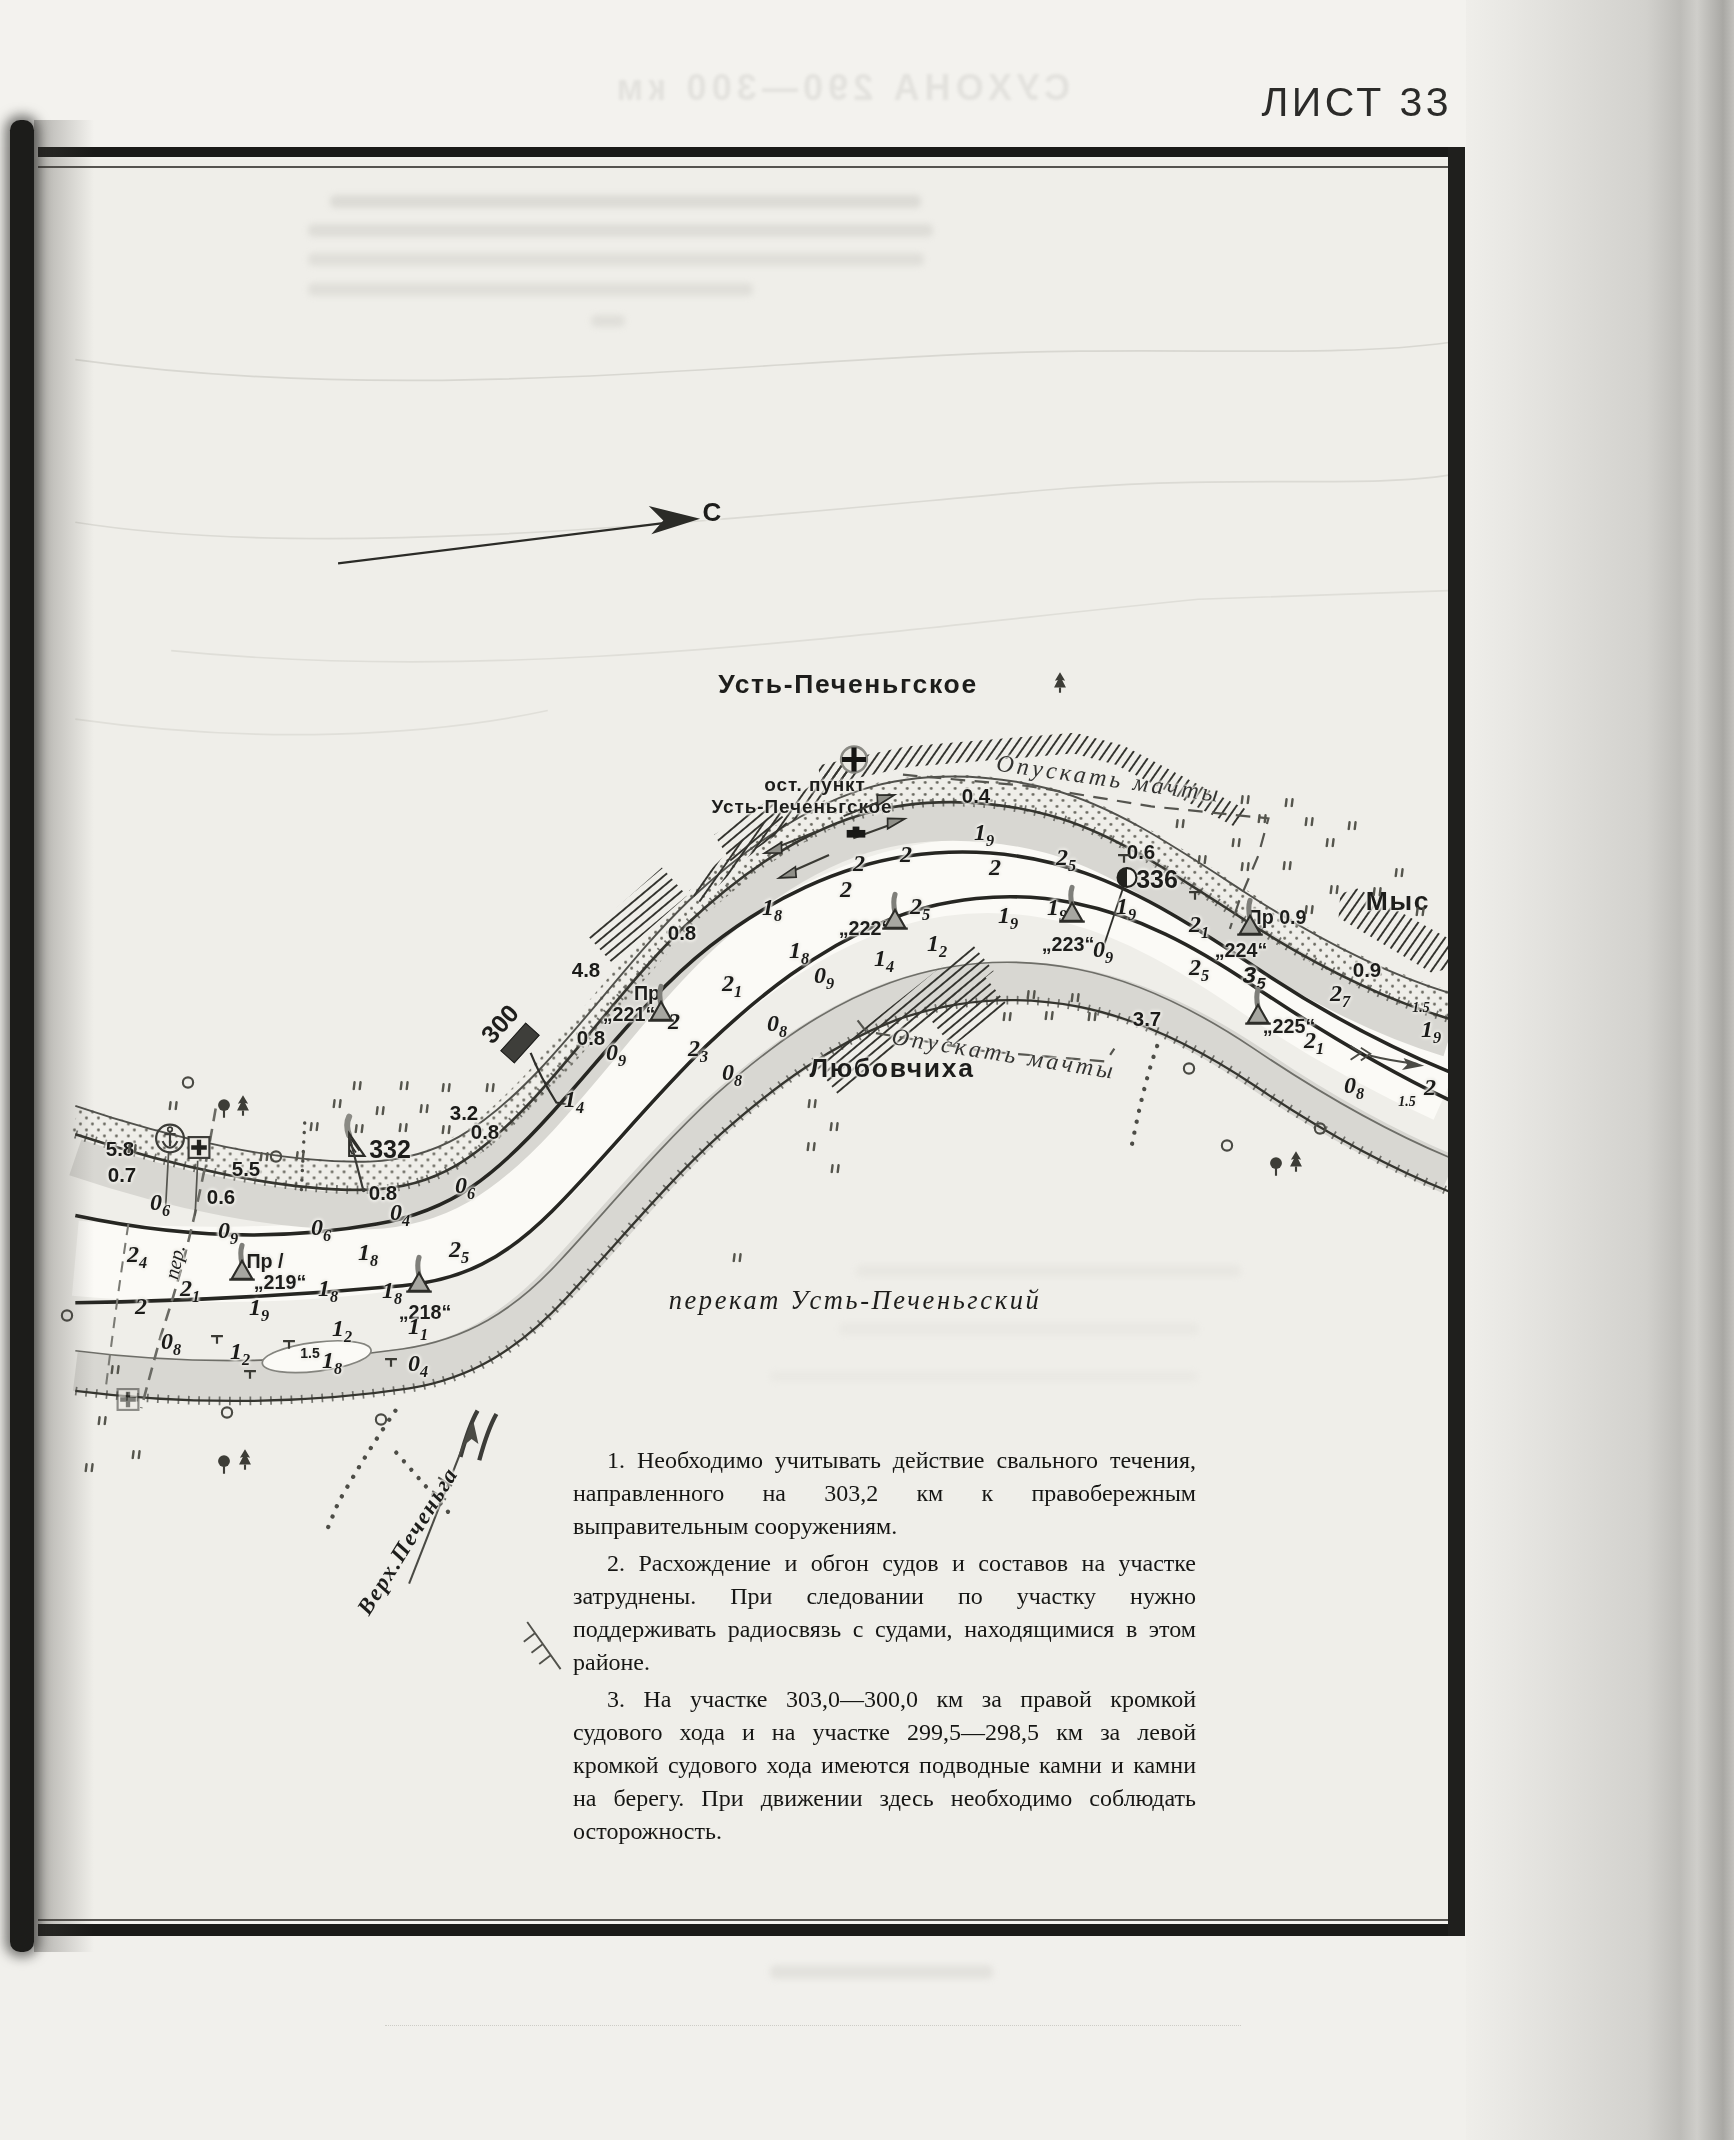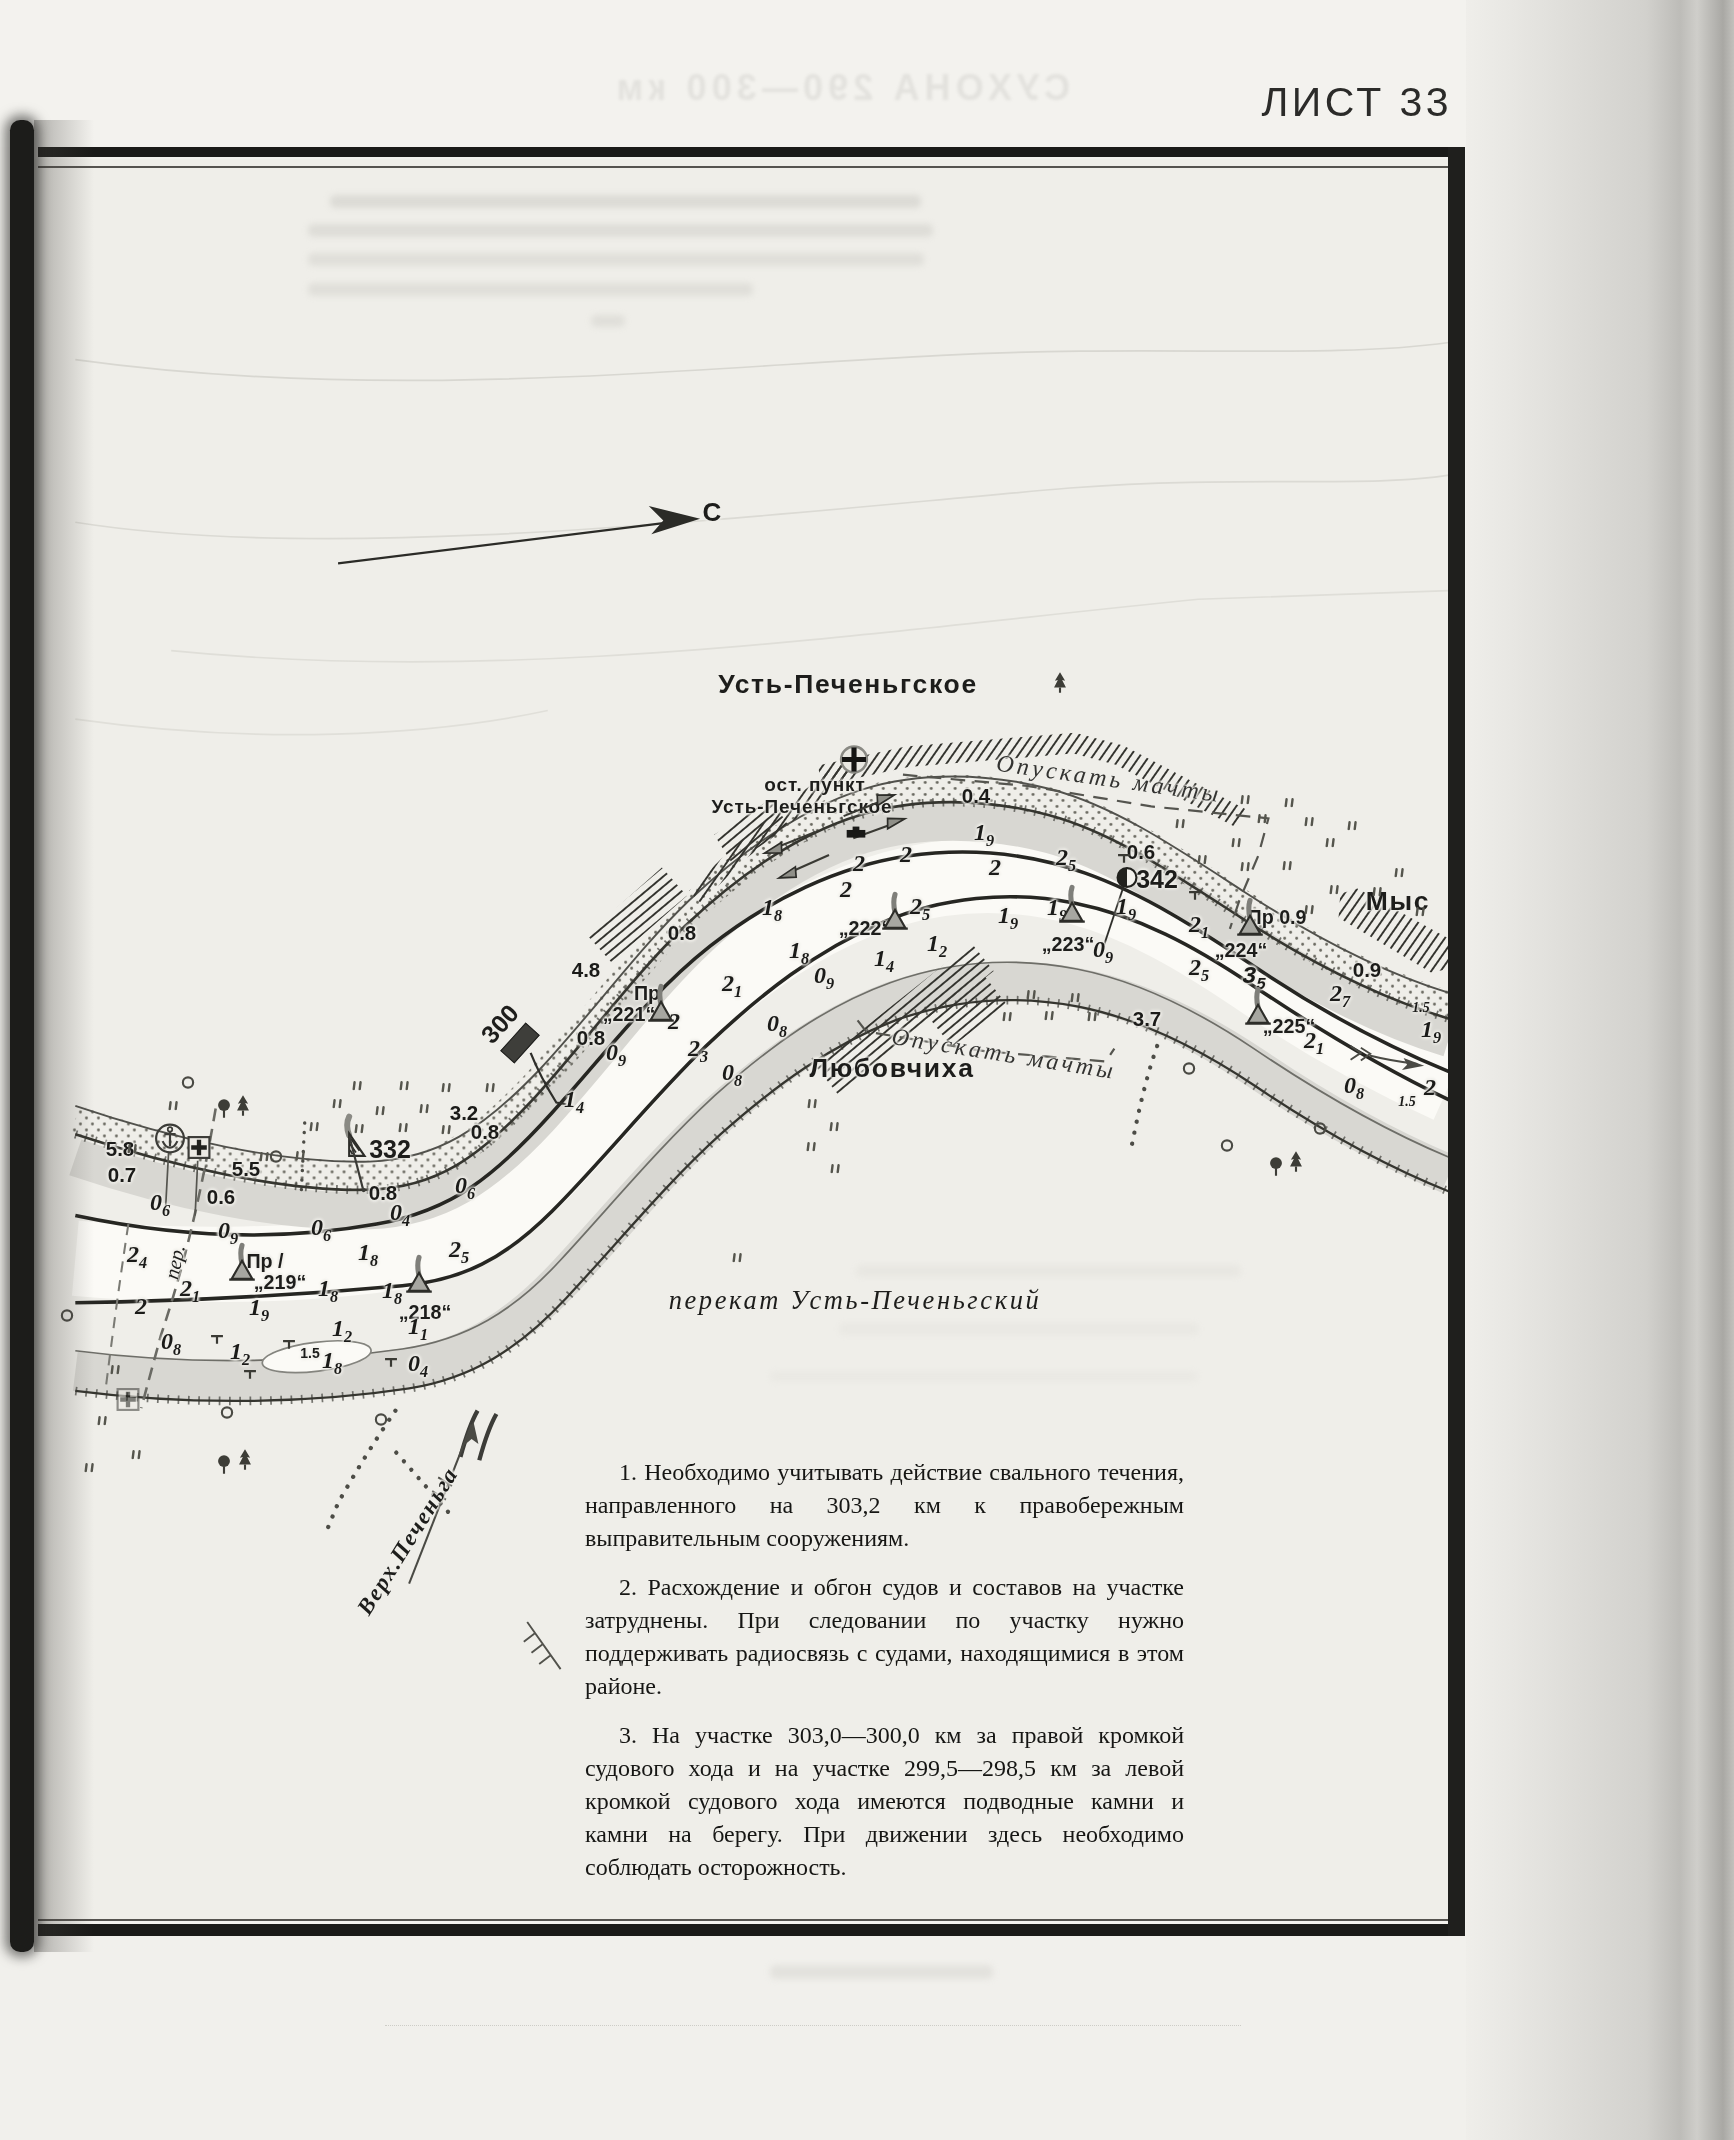--- a/index.html
+++ b/index.html
@@ -48,21 +48,21 @@
           text-shadow:-1.7px 0 2.6px #efeee9,1.7px 0 2.6px #efeee9,0 -1.7px 2.6px #efeee9,0 1.7px 2.6px #efeee9;}
   .depth .ds{font-size:16.3px;vertical-align:-6px;}
   .depth.up{font-family:"Liberation Sans",sans-serif;font-style:normal;font-size:20.5px;}
   .depth.sm{font-size:14px;}
   .km300{position:absolute;width:36px;height:17px;background:#3e3e3a;border:1.7px solid #21211f;
          transform:translate(-50%,-50%) rotate(-48deg);}
   
   #warnings{position:absolute;left:569px;top:1440px;width:631px;color:#161614;
             font-family:"Liberation Serif",serif;}
   #warnings h2{margin:0 0 22px 0;text-align:center;font-size:28px;letter-spacing:4.3px;font-weight:700;}
-  #warnings p{margin:16px;font-size:24px;line-height:33px;text-align:justify;text-indent:34px;}
+  #warnings p{margin:4px;font-size:24px;line-height:33px;text-align:justify;text-indent:34px;}
   #bottom-dots{position:absolute;left:385px;top:2025px;width:856px;border-top:1.7px dotted #c6c5bf;opacity:.8;}
 </style>
 </head>
 <body>
 
 <div id="page">
 
   <div id="sheet-top"></div>
   <div id="sheet-bottom"></div>
   <div id="right-stack"></div>
@@ -181,21 +181,21 @@
       <div class="lbl place" style="left: 848px; top: 684px;">Усть-Печеньгское</div>
       <div class="lbl place2" style="left: 815px; top: 785px;">ост. пункт</div>
       <div class="lbl place2" style="left: 802px; top: 807px;">Усть-Печеньгское</div>
       <div class="lbl place" style="left: 892px; top: 1068px;">Любовчиха</div>
       <div class="lbl place" style="left: 1398px; top: 901px;">Мыс</div>
       <div class="lbl note" style="left: 1109px; top: 779px; transform: translate(-50%, -50%) rotate(8deg);">Опускать мачты</div>
       <div class="lbl note" style="left: 1004px; top: 1054px; transform: translate(-50%, -50%) rotate(9deg);">Опускать мачты</div>
       <div class="lbl reach" style="left: 855px; top: 1300px;">перекат Усть-Печеньгский</div>
       <div class="lbl stream" style="left: 408px; top: 1541px; transform: translate(-50%, -50%) rotate(-58deg);">Верх.Печеньга</div>
       <div class="lbl per" style="left: 175px; top: 1262px; transform: translate(-50%, -50%) rotate(-78deg);">пер.</div>
-      <div class="lbl num" style="left: 1157px; top: 879px;">342</div>
+      <div class="lbl num" style="left: 1157px; top: 879px;">336</div>
       <div class="lbl num" style="left: 500px; top: 1024px; transform: translate(-50%, -50%) rotate(-48deg);">300</div>
       <div class="lbl num" style="left: 390px; top: 1149px;">332</div>
       <div class="lbl pr" style="left: 647px; top: 993px;">Пр</div>
       <div class="lbl q" style="left: 629px; top: 1014px;">„221“</div>
       <div class="lbl q" style="left: 865px; top: 928px;">„222“</div>
       <div class="lbl q" style="left: 1068px; top: 944px;">„223“</div>
       <div class="lbl pr" style="left: 1277px; top: 917px;">Пр 0.9</div>
       <div class="lbl q" style="left: 1241px; top: 950px;">„224“</div>
       <div class="lbl q" style="left: 1289px; top: 1026px;">„225“</div>
       <div class="lbl pr" style="left: 265px; top: 1261px;">Пр /</div>

